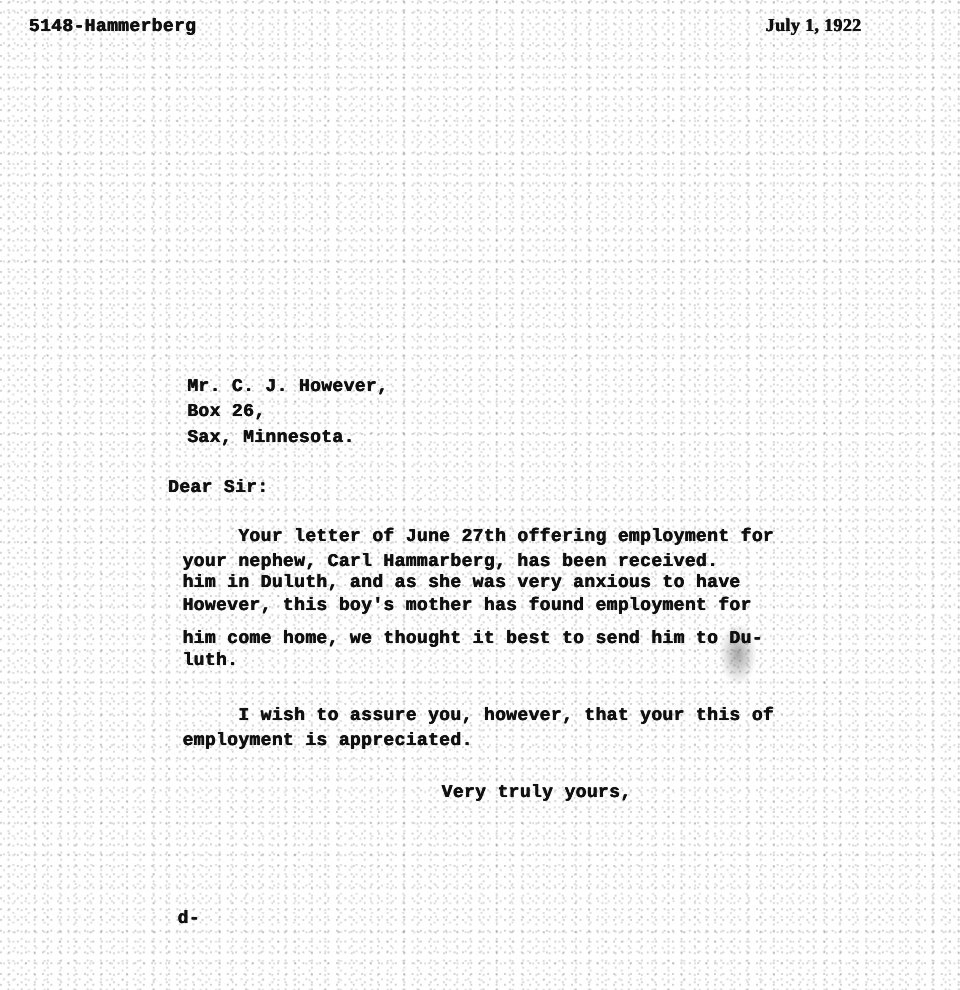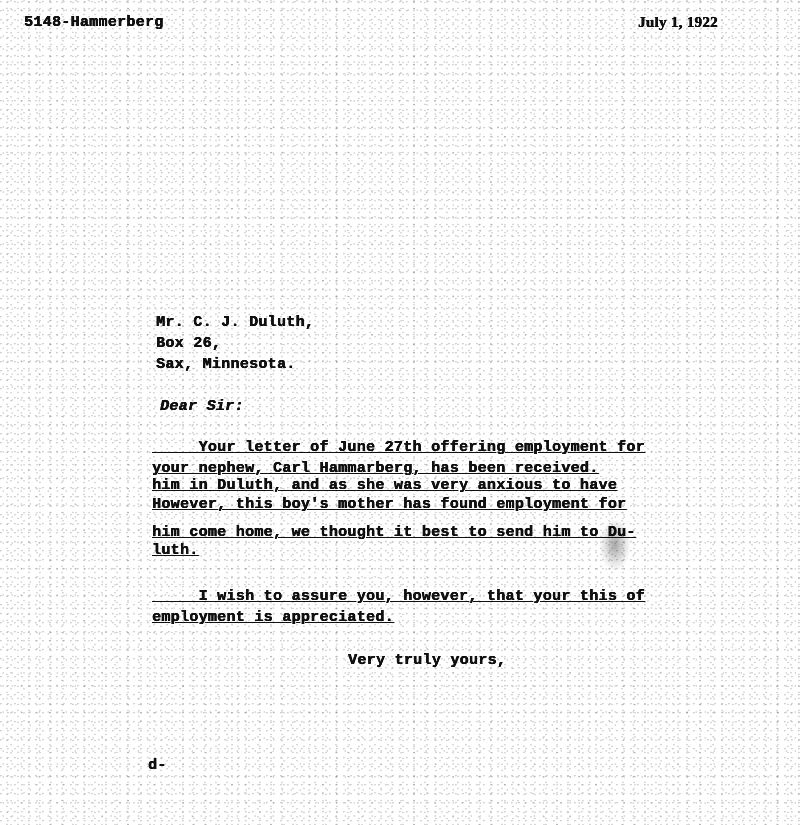--- a/index.html
+++ b/index.html
@@ -33,44 +33,44 @@
       line-height: 21px;
       white-space: pre;
       letter-spacing: 0.3px;
       text-shadow: 0 0 0.6px #000, 0.4px 0 0 #111;
     }
     #file-ref { left: 24px; top: 12px; }
     #date { left: 638px; top: 12px; font-family: Liberation Serif, serif; }
     #addr-name { left: 156px; top: 312px; }
     #addr-box { left: 156px; top: 333px; }
     #addr-city { left: 156px; top: 354px; }
-    #salutation { left: 160px; top: 396px; font-style: italic; }
-    .para-line { left: 152px; text-decoration: underline; }
-    #closing { left: 348px; top: 650px; text-align: right; }
+    #salutation { left: 140px; top: 396px; }
+    .para-line { left: 152px; }
+    #closing { left: 368px; top: 650px; text-align: right; }
     #initials { left: 148px; top: 755px; }
     #signature-title { left: 536px; top: 755px; }
     .smudge {
       position: absolute;
       left: 600px;
       top: 520px;
       width: 30px;
       height: 50px;
       background: radial-gradient(ellipse at center, rgba(0,0,0,0.35) 0%, rgba(0,0,0,0.1) 50%, transparent 75%);
     }
   </style>
 </head>
 <body>
 
 <div class="page">
 
   <div class="txt" id="file-ref">5148-Hammerberg</div>
   <div class="txt" id="date">July 1, 1922</div>
 
   <div>
-    <div class="txt" id="addr-name">Mr. C. J. Duluth,</div>
+    <div class="txt" id="addr-name">Mr. C. J. However,</div>
     <div class="txt" id="addr-box">Box 26,</div>
     <div class="txt" id="addr-city">Sax, Minnesota.</div>
   </div>
 
   <div class="txt" id="salutation">Dear Sir:</div>
 
   <div>
     <div class="txt para-line" style="top:437px">     Your letter of June 27th offering employment for</div>
     <div class="txt para-line" style="top:458px">your nephew, Carl Hammarberg, has been received.</div>
     <div class="txt para-line" style="top:494px">However, this boy's mother has found employment for</div>

